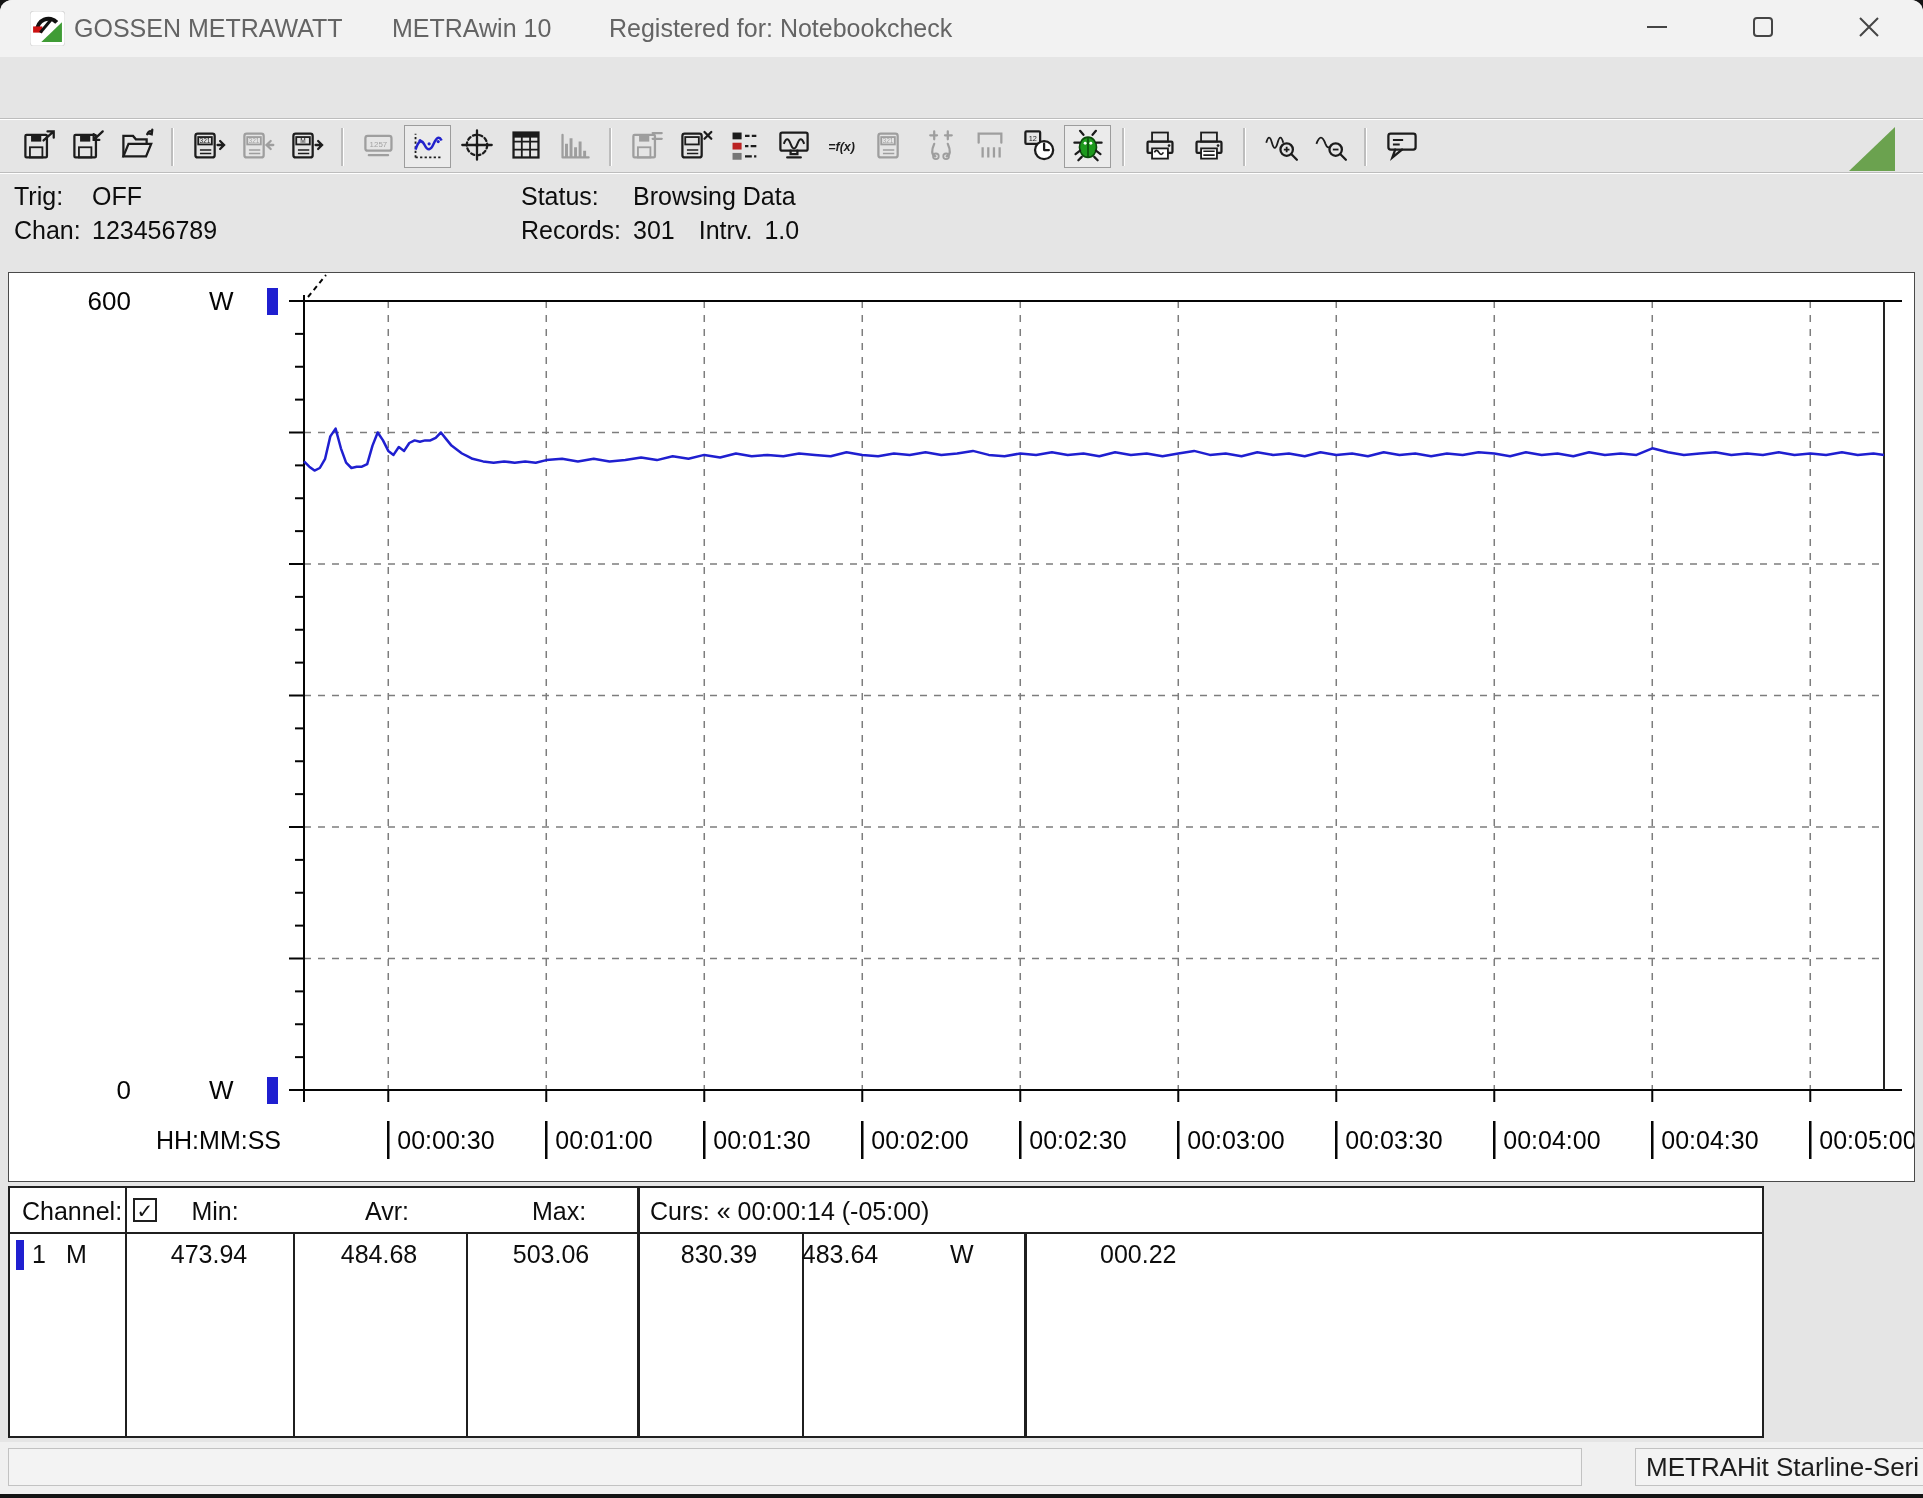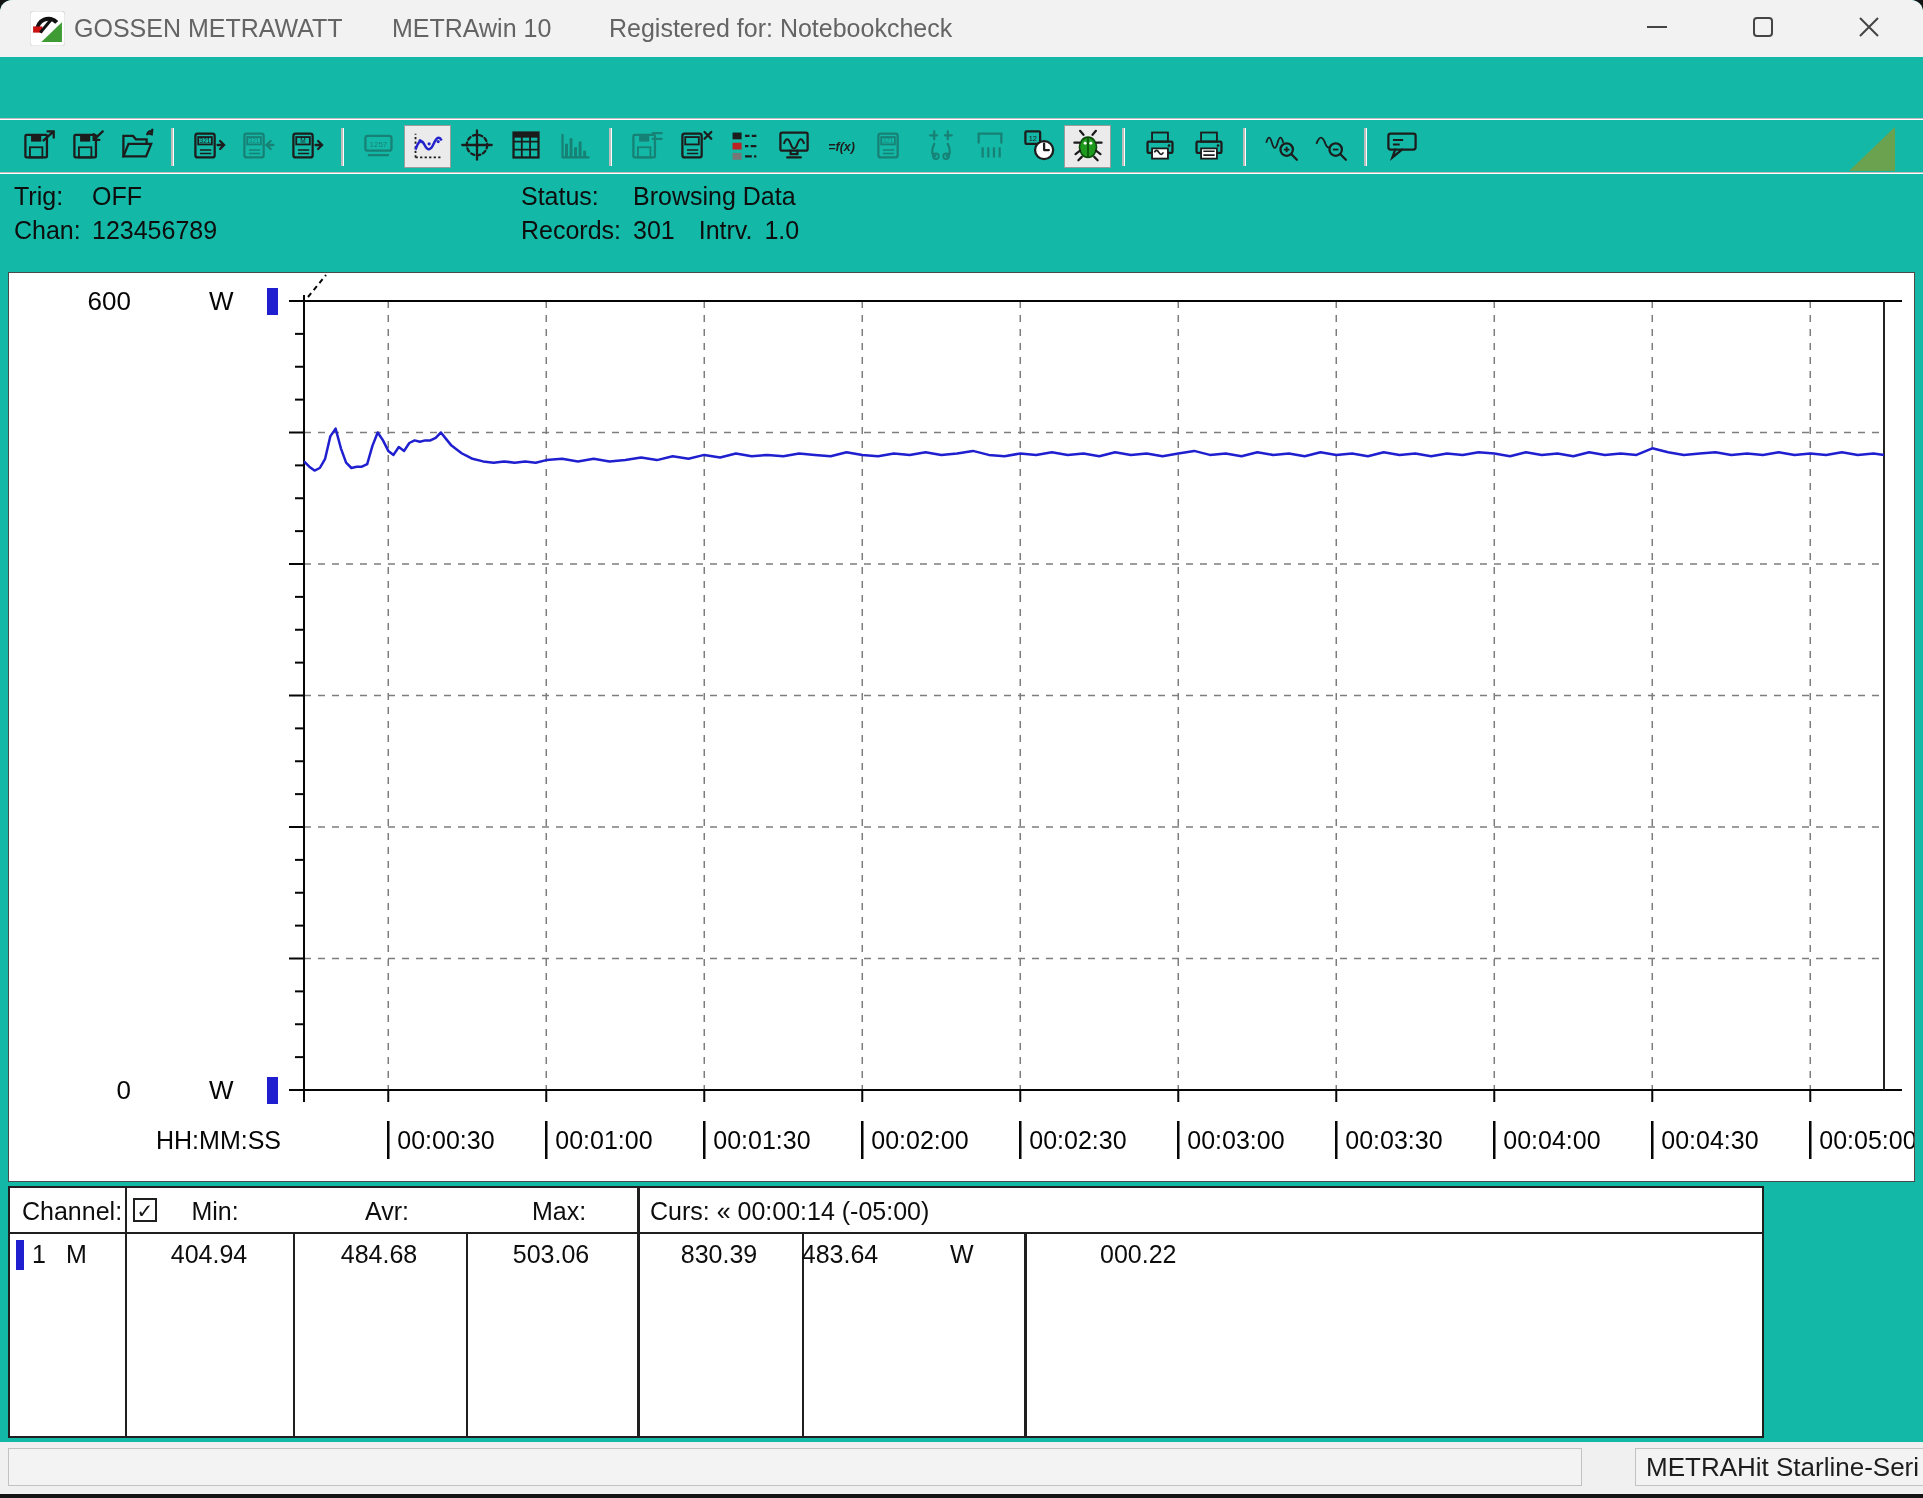--- a/index.html
+++ b/index.html
@@ -1,16 +1,16 @@
 <!DOCTYPE html>
 <html><head>
 <meta charset="utf-8">
 <style>
   html,body{margin:0;padding:0;background:#141414;font-family:"Liberation Sans",sans-serif;}
-  .window{position:relative;width:1923px;height:1494px;background:#14b8a6;border-radius:12px 12px 0 0;overflow:hidden;}
+  .window{position:relative;width:1923px;height:1494px;background:#e5e5e5;border-radius:12px 12px 0 0;overflow:hidden;}
   
   .titlebar{position:absolute;left:0;top:0;right:0;height:57px;background:#f2f2f2;}
   .app-icon{position:absolute;left:30px;top:11px;width:35px;height:35px;}
   .title-text{position:absolute;top:14px;font-size:25px;color:#646464;white-space:nowrap;}
   .win-btn{position:absolute;top:0;width:70px;height:57px;display:flex;align-items:center;justify-content:center;background:transparent;border:none;padding:0;}
   
   .menubar{position:absolute;top:57px;left:0;right:0;height:61px;display:flex;align-items:center;padding-left:6px;}
   .menu-item{font-size:26px;color:#141414;padding:4px 22px;cursor:default;}
   .etch{position:absolute;left:0;right:0;height:1px;background:#bdbdbd;box-shadow:0 1px 0 #ffffff;}
   
@@ -410,21 +410,21 @@
     <span class="th" style="left:12px">Channel:</span>
     <span class="chk">✓</span>
     <span class="th ctr" style="left:205px">Min:</span>
     <span class="th ctr" style="left:377px">Avr:</span>
     <span class="th ctr" style="left:549px">Max:</span>
     <span class="th" style="left:640px">Curs: « 00:00:14 (-05:00)</span>
 
     <div class="row-marker" id="rowMarker" style="background: rgb(31, 31, 208);"></div>
     <span class="td" style="left:22px">1</span>
     <span class="td" style="left:56px">M</span>
-    <span class="td ctr" style="left:199px">404.94</span>
+    <span class="td ctr" style="left:199px">473.94</span>
     <span class="td ctr" style="left:369px">484.68</span>
     <span class="td ctr" style="left:541px">503.06</span>
     <span class="td ctr" style="left:709px">830.39</span>
     <span class="td ctr" style="left:830px">483.64</span>
     <span class="td" style="left:940px">W</span>
     <span class="td" style="left:1090px">000.22</span>
   </div>
 
   <div class="statusbar">
     <div class="sb-field" id="sb-left"></div>

